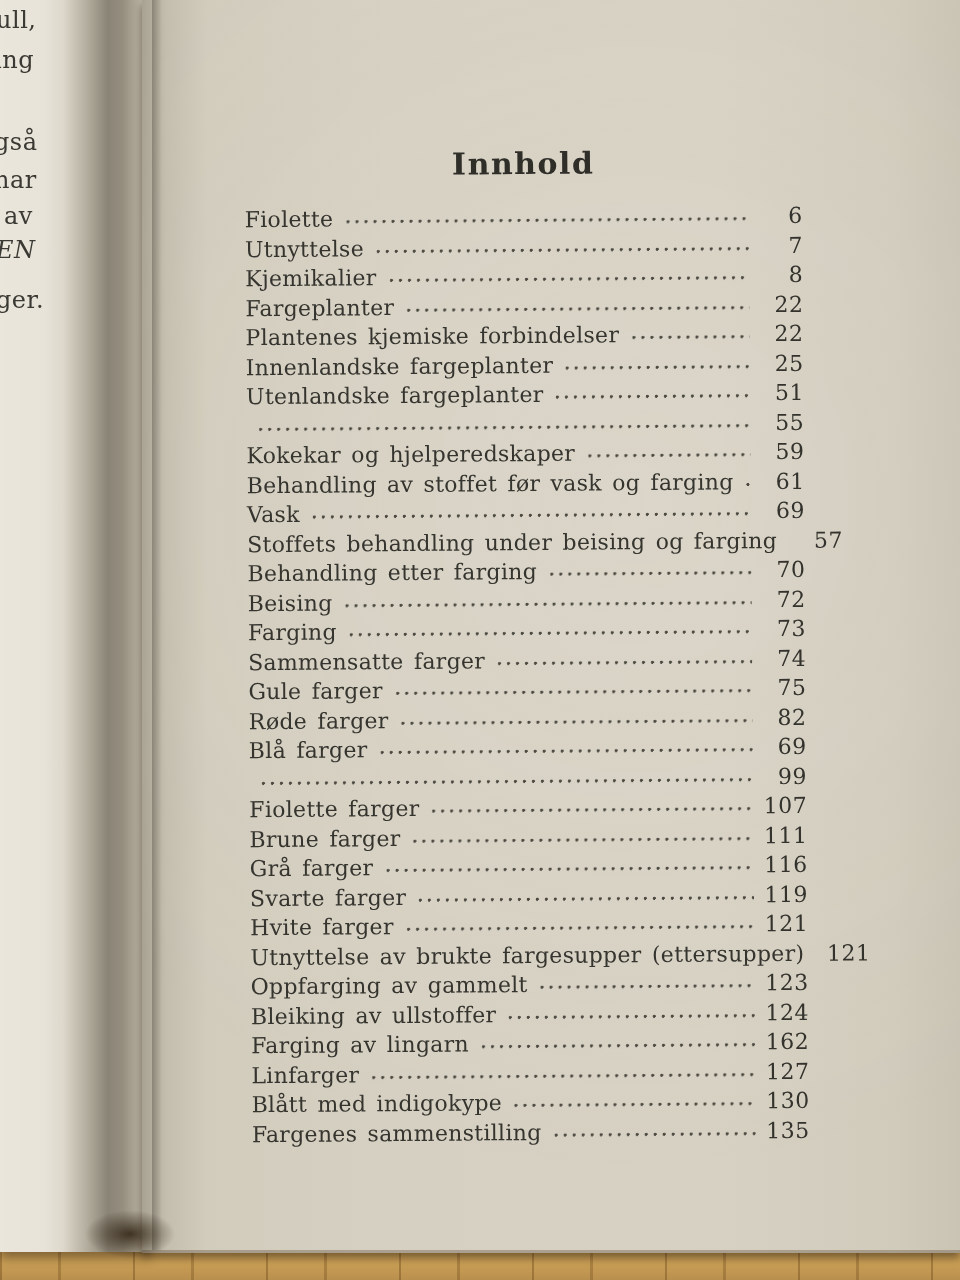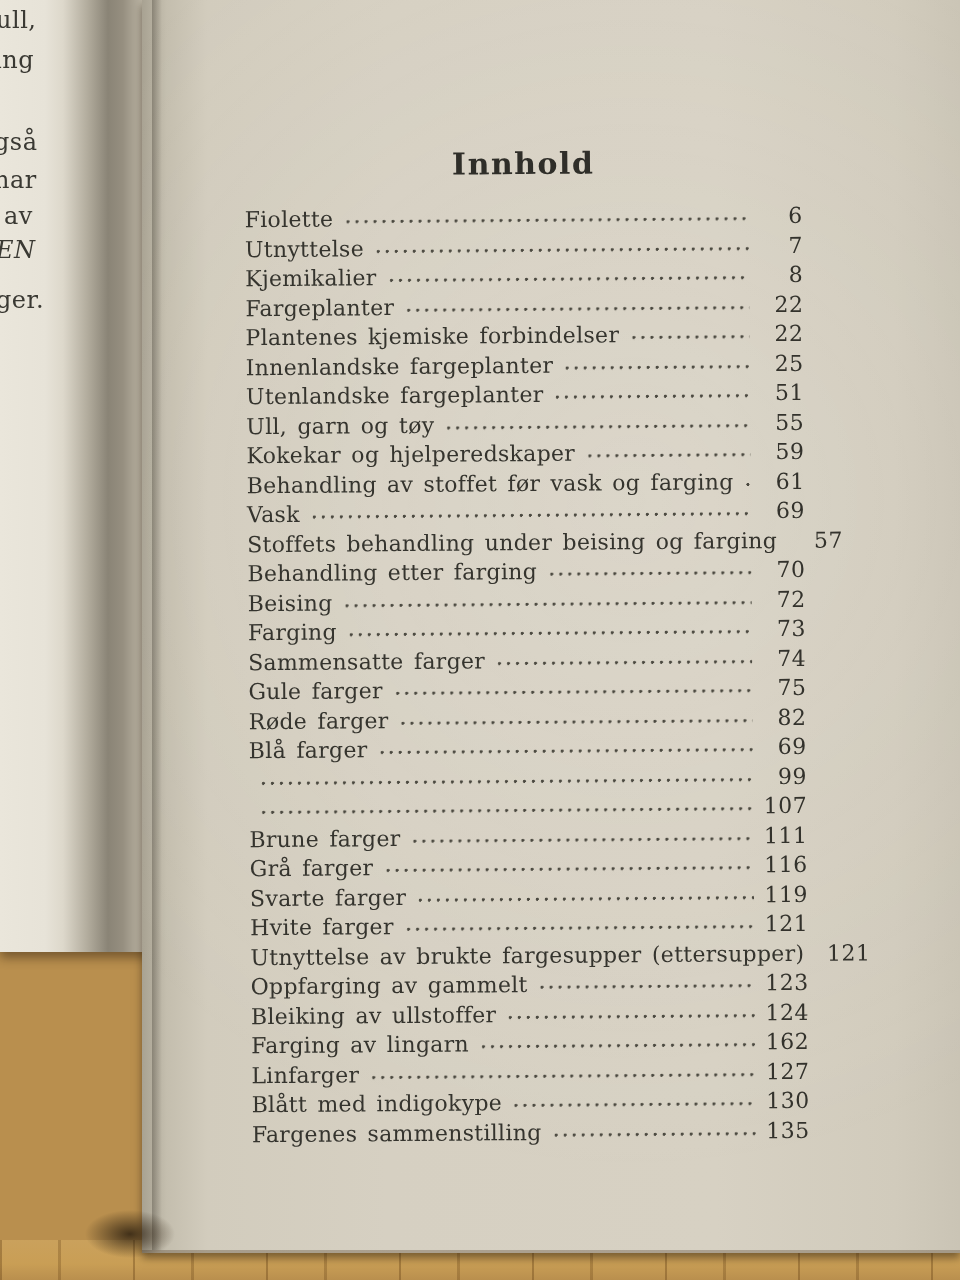--- a/index.html
+++ b/index.html
@@ -17,21 +17,21 @@
     position: absolute; left: 0; right: 0; bottom: 0; height: 40px;
     background:
       repeating-linear-gradient(90deg,
         rgba(96,60,18,0.35) 0 2px, rgba(0,0,0,0) 2px 58px,
         rgba(96,60,18,0.28) 58px 61px, rgba(0,0,0,0) 61px 133px),
       linear-gradient(180deg, #caa15c 0%, #c99e55 60%, #b98f4e 100%);
   }
 
   
   .left-page {
-    position: absolute; left: 0; top: 0; width: 150px; height: 952px;
+    position: absolute; left: 0; top: 0; width: 150px; height: 1252px;
     background:
       linear-gradient(to right,
         #eae6db 0%, #e7e3d8 30%, #ddd8cb 42%,
         #b3ad9e 58%, #8a8476 72%, #968f80 82%, #b4ad9d 92%, #c6c0b0 100%);
     box-shadow: 0 6px 10px rgba(40,25,10,0.45);
     text-align: right;
   }
   .frag {
     position: absolute;
     font-size: 24px; color: #3a3933; letter-spacing: 0.5px;
@@ -169,21 +169,20 @@
     <span class="num">25</span>
   </div>
 
   <div class="row">
     <span class="label">Utenlandske fargeplanter</span>
     <span class="leader"></span>
     <span class="num">51</span>
   </div>
 
   <div class="row">
-    <span class="label">Ull, garn og tøy</span>
     <span class="leader"></span>
     <span class="num">55</span>
   </div>
 
   <div class="row">
     <span class="label">Kokekar og hjelperedskaper</span>
     <span class="leader"></span>
     <span class="num">59</span>
   </div>
 
@@ -246,20 +245,21 @@
     <span class="leader"></span>
     <span class="num">69</span>
   </div>
 
   <div class="row">
     <span class="leader"></span>
     <span class="num">99</span>
   </div>
 
   <div class="row">
+    <span class="label">Fiolette farger</span>
     <span class="leader"></span>
     <span class="num">107</span>
   </div>
 
   <div class="row">
     <span class="label">Brune farger</span>
     <span class="leader"></span>
     <span class="num">111</span>
   </div>
 

